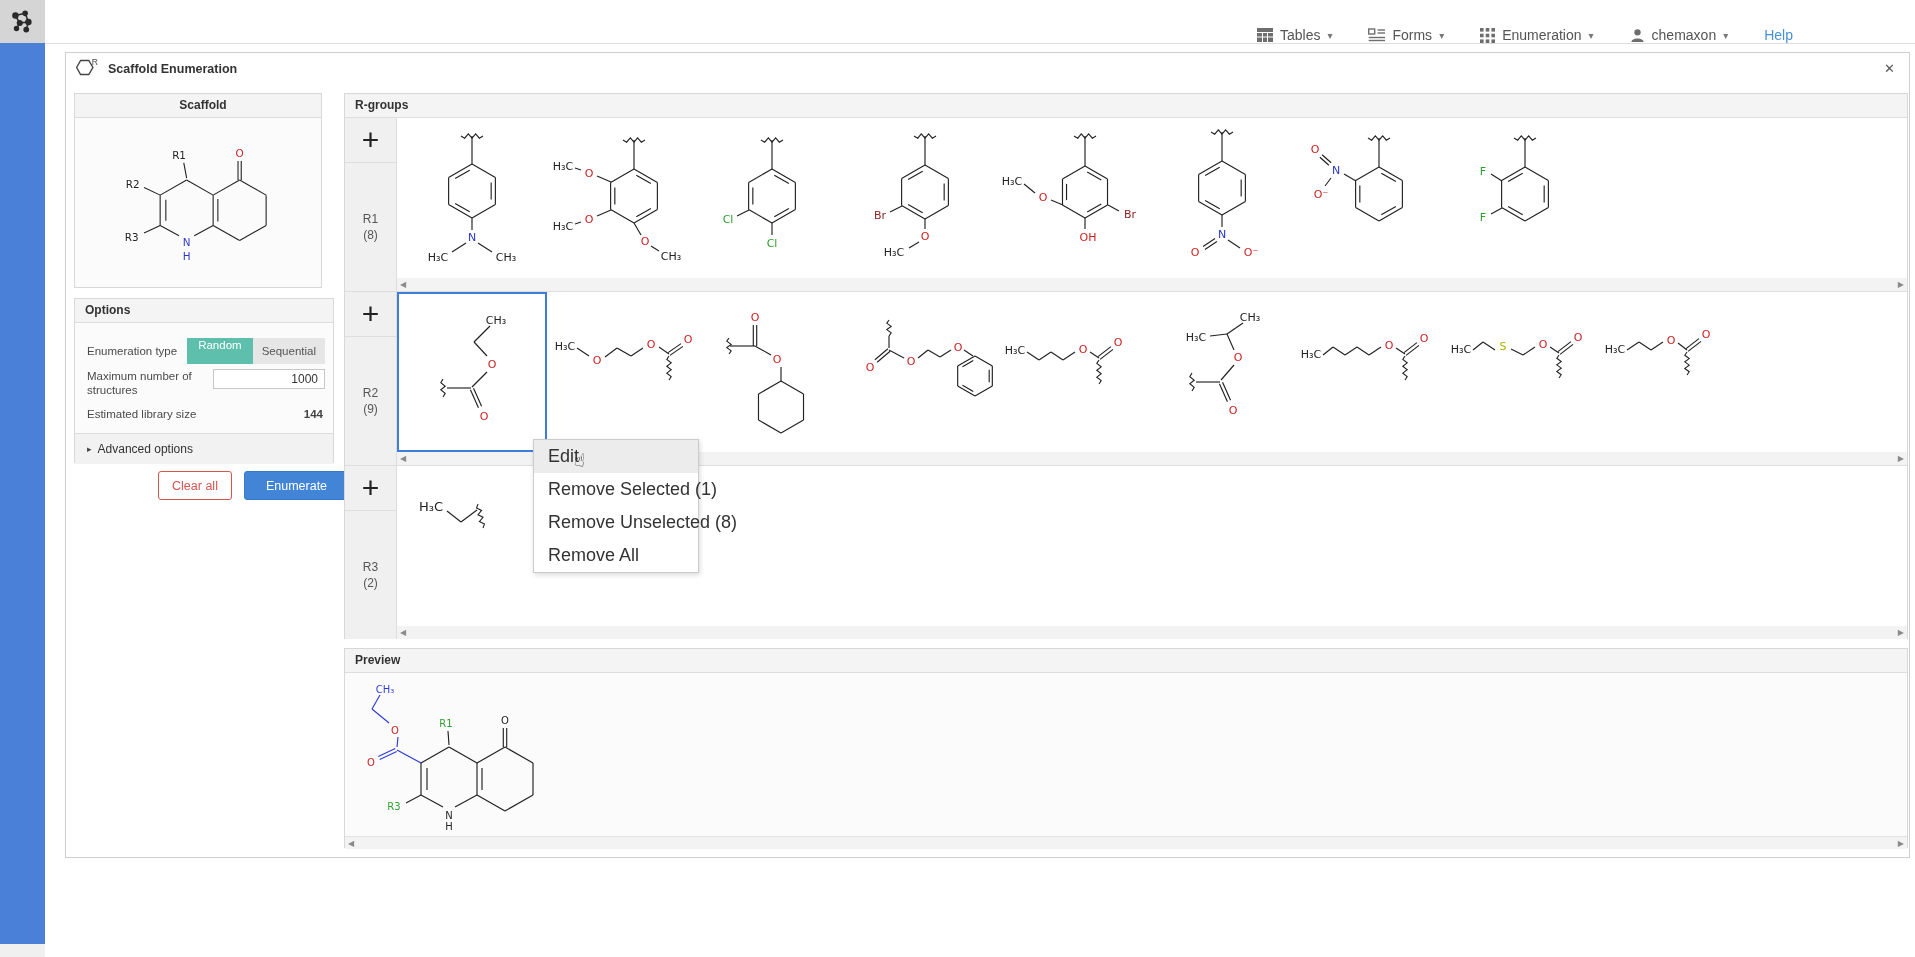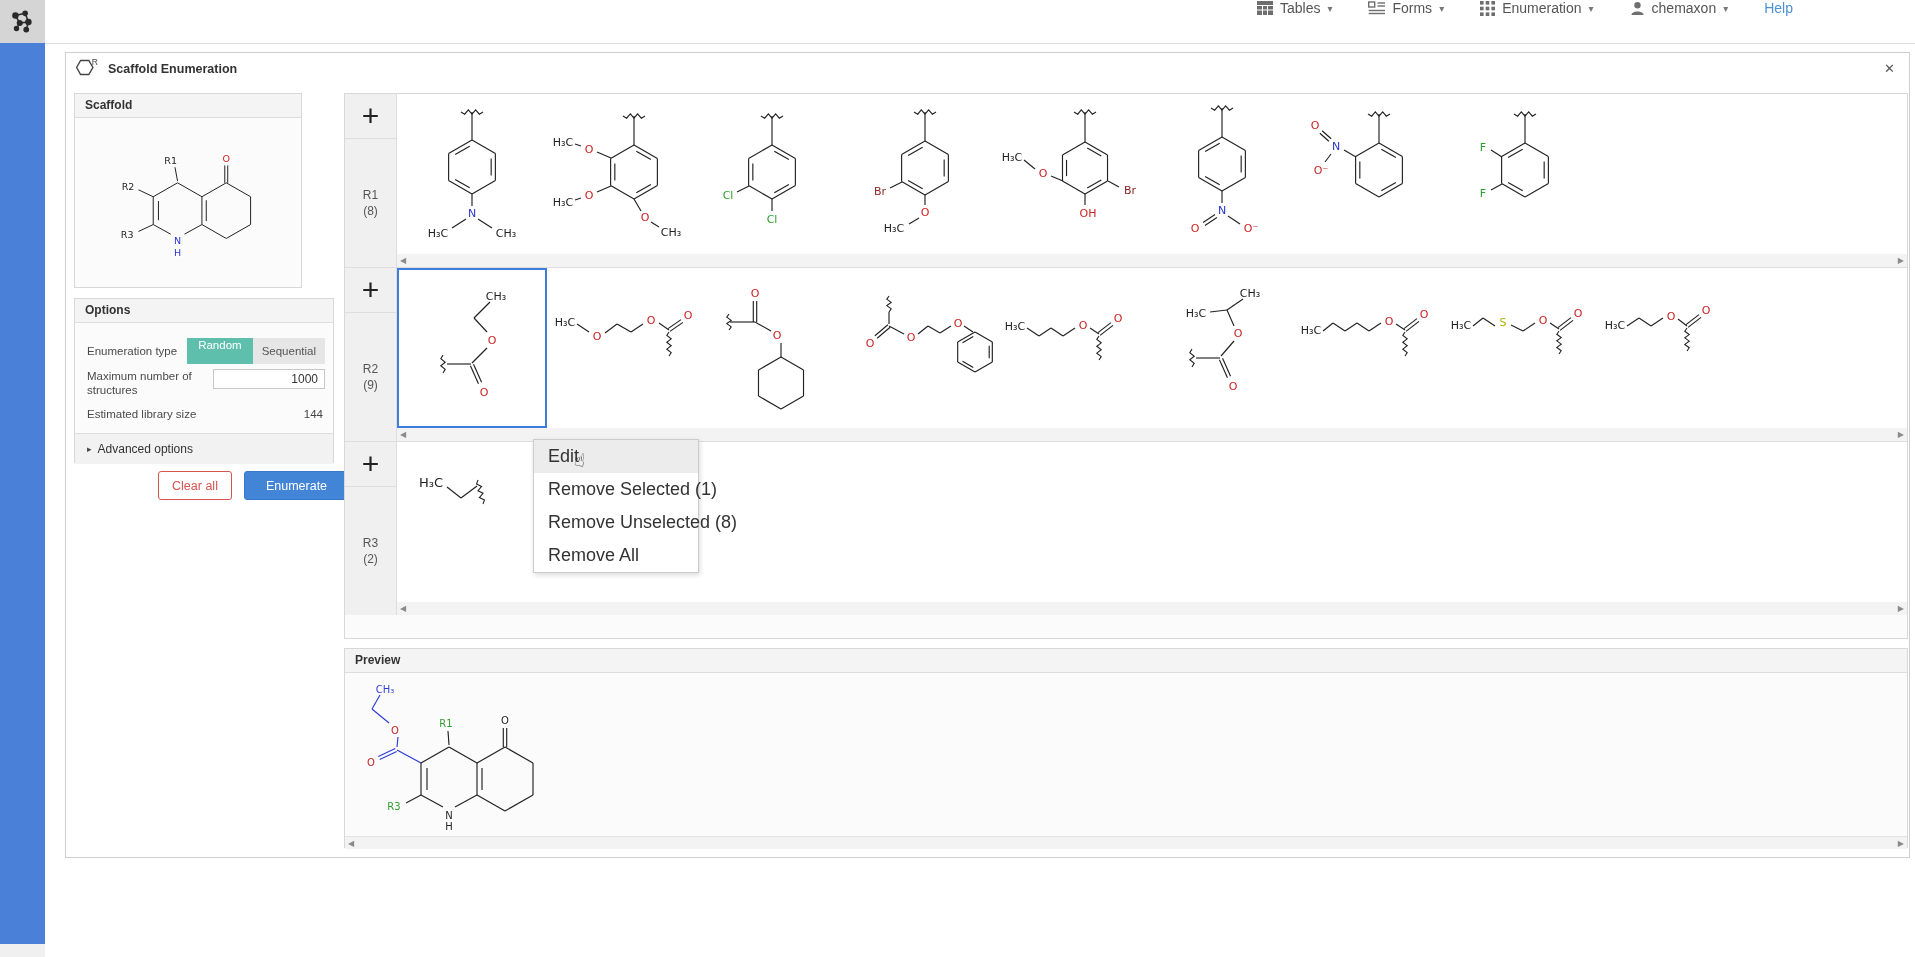--- a/index.html
+++ b/index.html
@@ -1,50 +1,50 @@
 <!DOCTYPE html>
 <html><head>
 <meta charset="utf-8">
 <style>
   html,body{margin:0;padding:0;}
   body{width:1915px;height:957px;position:relative;overflow:hidden;background:#fff;
        font-family:"Liberation Sans","DejaVu Sans",sans-serif;color:#333;}
   
   .topbar{position:absolute;left:0;top:0;width:1915px;height:43px;background:#fff;border-bottom:1px solid #ddd;}
   .logo{position:absolute;left:0;top:0;width:45px;height:43px;background:#d5d5d5;display:flex;align-items:center;justify-content:center;cursor:pointer;}
-  .nav{position:absolute;right:0;top:0;height:43px;display:flex;align-items:flex-start;gap:36px;padding-right:122px;}
+  .nav{position:absolute;right:0;top:0;height:43px;display:flex;align-items:flex-end;gap:36px;padding-right:122px;}
   .nav-item{display:flex;align-items:center;gap:7px;font-size:14px;color:#555;cursor:pointer;}
   .nav-item svg{display:block;}
   .caret{font-size:10px;color:#777;}
   .help-link{font-size:14px;color:#4a90d9;cursor:pointer;text-decoration:none;}
   
   .sidebar{position:absolute;left:0;top:43px;width:45px;height:901px;background:#4a80d8;}
   .sidebar-foot{position:absolute;left:0;top:944px;width:45px;height:13px;background:#f0f0f0;}
   
   .dialog{position:absolute;left:65px;top:52px;width:1845px;height:806px;background:#fff;border:1px solid #cfcfcf;box-sizing:border-box;}
   .dialog-title{position:absolute;left:10px;top:6px;display:flex;align-items:center;gap:10px;}
   .dialog-title .ttl{font-size:12.5px;font-weight:bold;color:#333;}
   .hexwrap{position:relative;width:22px;height:20px;}
   .hexwrap .rsup{position:absolute;right:0;top:-2px;font-size:8.5px;color:#444;}
   .dialog-close{position:absolute;right:14px;top:8px;font-size:13px;color:#555;cursor:pointer;}
   
   .panel{position:absolute;background:#fbfbfb;border:1px solid #d8d8d8;box-sizing:border-box;}
   .panel-h{height:23px;line-height:23px;background:#f4f4f4;border-bottom:1px solid #ddd;font-size:12px;font-weight:bold;color:#333;padding-left:10px;}
-  .scaffold-panel{left:8px;top:40px;width:228px;height:195px;}
+  .scaffold-panel{left:8px;top:40px;width:248px;height:195px;text-align:center;}
   .options-panel{left:8px;top:245px;width:260px;height:165px;}
   .opt-body{position:relative;height:141px;font-size:11.5px;color:#4a4a4a;}
   .opt-label1{position:absolute;left:12px;top:22px;}
   .toggle{position:absolute;right:8px;top:15px;display:flex;cursor:pointer;}
   .tg-on{background:#5fbfad;color:#fff;padding:1px 11px;font-size:11.5px;}
   .tg-off{background:#e6e6e6;color:#555;padding:7px 9px;font-size:11.5px;}
   .opt-label2{position:absolute;left:12px;top:46px;width:112px;line-height:1.25;}
   .max-input{position:absolute;right:8px;top:46px;width:112px;height:20px;border:1px solid #c8c8c8;box-sizing:border-box;
              text-align:right;font-size:12px;color:#333;padding:0 6px;font-family:inherit;background:#fff;}
   .opt-label3{position:absolute;left:12px;top:85px;}
-  .opt-val3{position:absolute;right:10px;top:85px;color:#444;}
+  .opt-val3{position:absolute;right:10px;top:85px;color:#444;font-weight:bold;}
   .adv-strip{position:absolute;left:0;bottom:0;width:100%;height:31px;background:#f2f2f2;border-top:1px solid #ddd;
              box-sizing:border-box;display:flex;align-items:center;padding-left:12px;gap:6px;font-size:12px;color:#333;cursor:pointer;}
   .adv-arrow{font-size:9px;color:#444;}
   .btn-clear{position:absolute;left:92px;top:418px;width:74px;height:29px;background:#fff;border:1px solid #d9534f;
              color:#d9534f;font-size:12.5px;border-radius:3px;cursor:pointer;font-family:inherit;}
   .btn-enum{position:absolute;left:178px;top:418px;width:105px;height:29px;background:#4284d6;border:1px solid #3a78c9;
             color:#fff;font-size:12.5px;border-radius:3px;cursor:pointer;font-family:inherit;}
   
   .rgroups-panel{left:278px;top:40px;width:1564px;height:546px;}
   .rgroup-row{height:173px;border-bottom:1px solid #ddd;display:flex;}
@@ -219,20 +219,21 @@
         <span class="adv-arrow">▸</span>
         <span>Advanced options</span>
       </div>
     </div>
   </div>
 
   <button class="btn-clear">Clear all</button>
   <button class="btn-enum">Enumerate</button>
 
   <div class="panel rgroups-panel">
+    <div class="panel-h">R-groups</div>
     <div id="rgroup-rows">
         <div class="rgroup-row">
           <div class="rg-left">
             <div class="rg-plus">+</div>
             <div class="rg-label">
               <div>R1</div>
               <div>(8)</div>
             </div>
           </div>
           <div class="rg-main">

